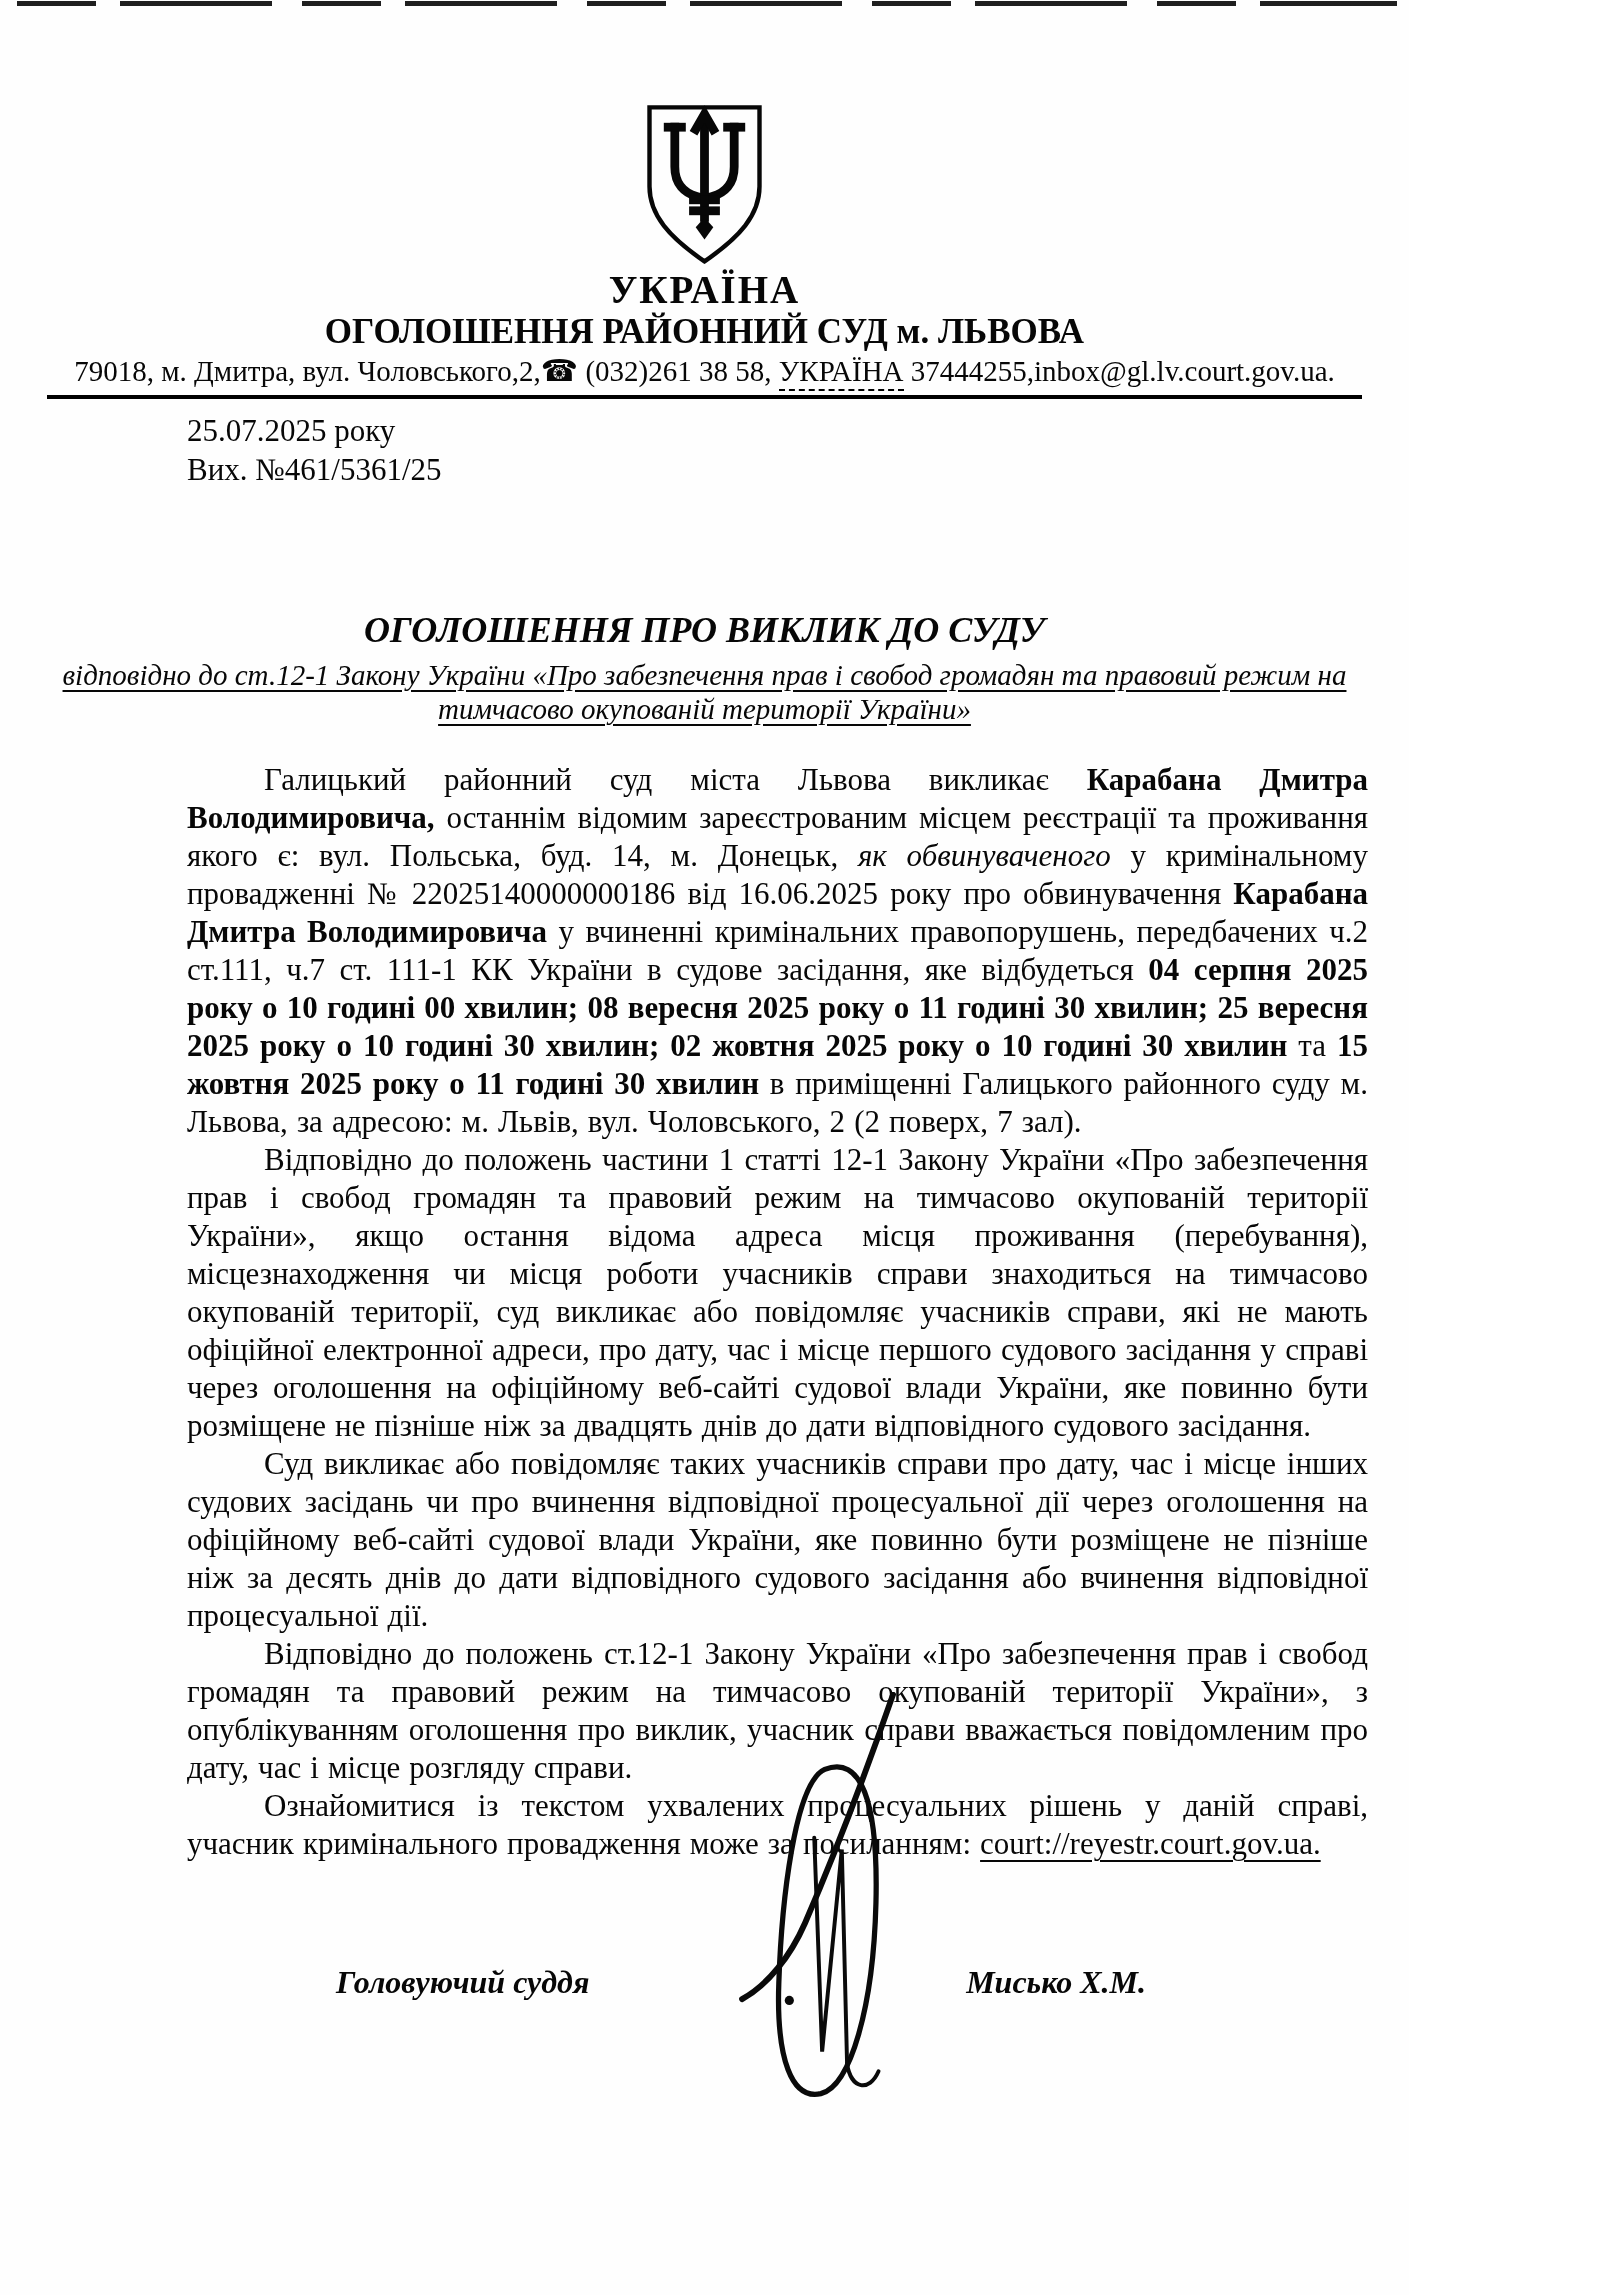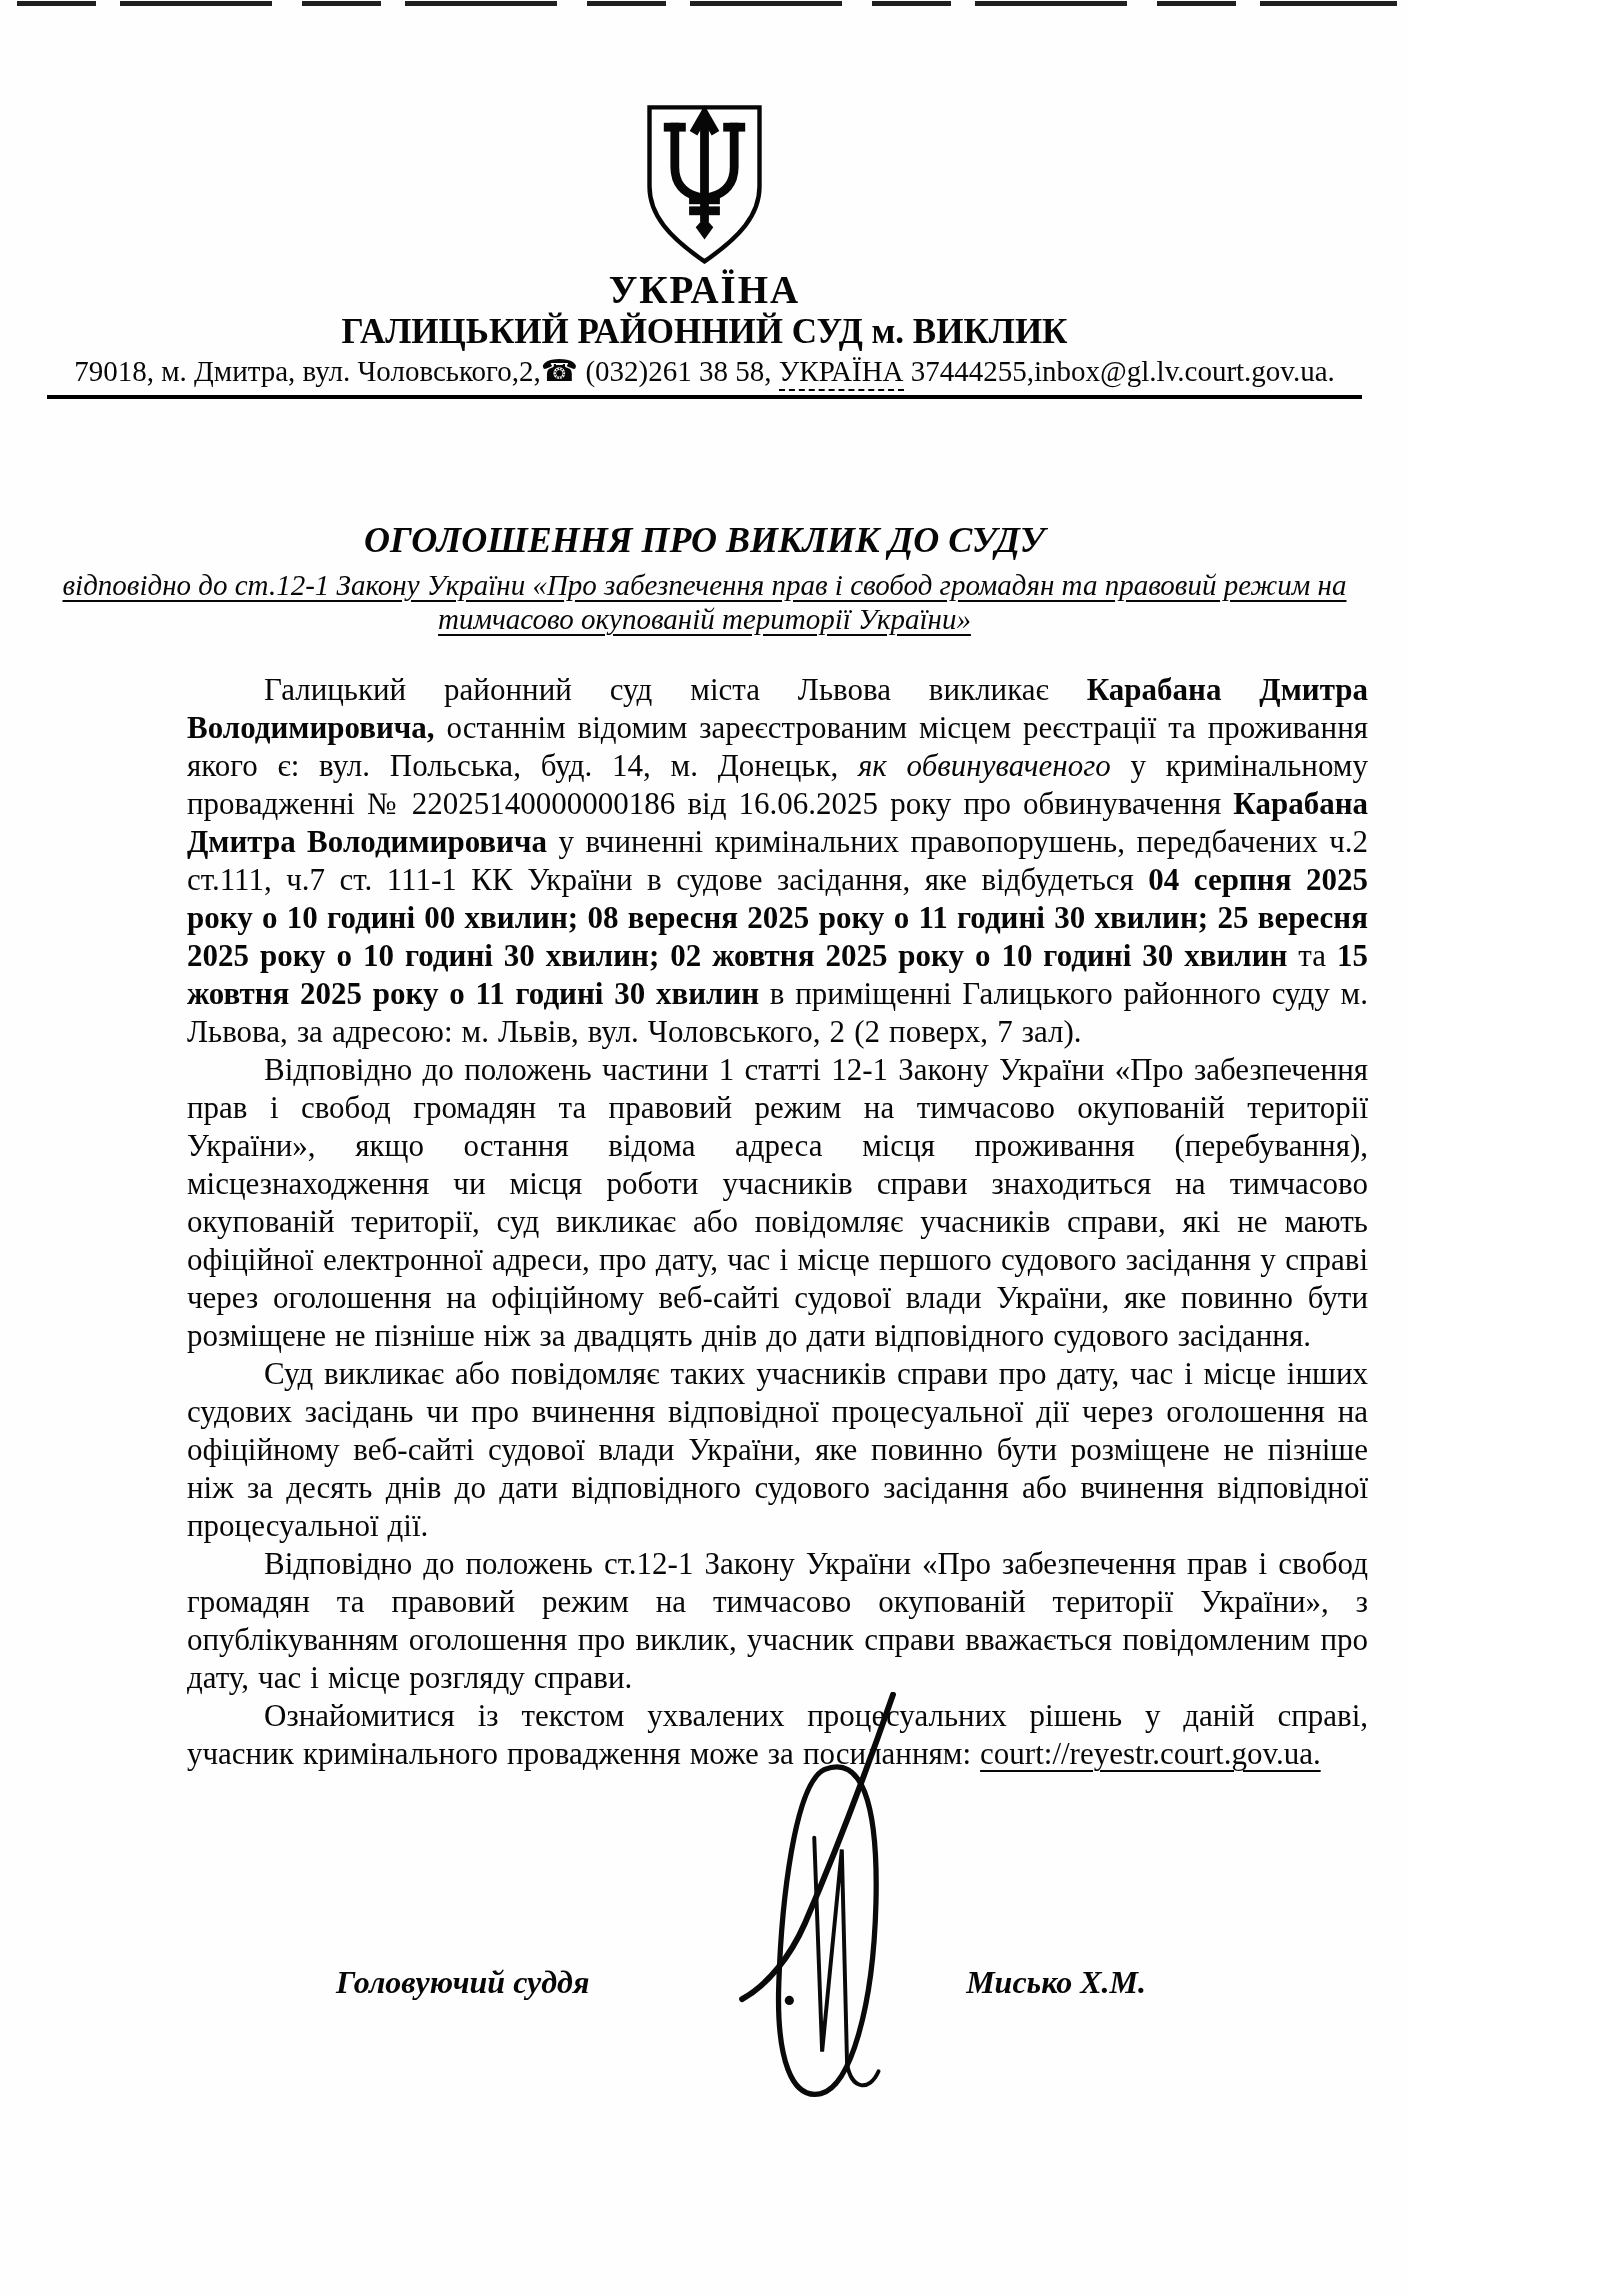--- a/index.html
+++ b/index.html
@@ -124,26 +124,30 @@
         <path d="M27,22 H39"></path>
         <path d="M81,22 H93"></path>
         <path d="M52,24 L60,10 L68,24"></path>
         <path d="M50,88 H70"></path>
         <path d="M60,88 V104"></path>
         <path d="M50,98 H70"></path>
       </g>
       <path d="M60,104 L68,113 L60,124 L52,113 Z" fill="#070707"></path>
     </svg>
     <div class="country">УКРАЇНА</div>
-    <div class="court">ГАЛИЦЬКИЙ РАЙОННИЙ СУД м. ВИКЛИК</div>
+    <div class="court">ОГОЛОШЕННЯ РАЙОННИЙ СУД м. ЛЬВОВА</div>
     <div class="address"><span>79018,  м. Дмитра,  вул. Чоловського,2,</span><span class="phone-glyph">☎</span><span> (032)261 38 58,  </span><span class="edrpou">УКРАЇНА</span><span>  37444255,inbox@gl.lv.court.gov.ua.</span></div>
   </header>
 
   <div class="rule"></div>
 
+  <div class="meta">
+    <div>25.07.2025 року</div>
+    <div>Вих. №461/5361/25</div>
+  </div>
 
   <div class="title-block">
     <div class="doc-title">ОГОЛОШЕННЯ ПРО ВИКЛИК ДО СУДУ</div>
     <div class="doc-subtitle">відповідно до ст.12-1 Закону України «Про забезпечення прав і свобод громадян та правовий режим на тимчасово окупованій території України»</div>
   </div>
 
   <main class="content">
     <p class="para"><span>Галицький районний суд міста Львова викликає </span><span class="b">Карабана Дмитра Володимировича,</span><span> останнім відомим зареєстрованим місцем реєстрації  та проживання якого є: вул. Польська, буд. 14, м. Донецьк, </span><span class="i">як обвинуваченого</span><span> у кримінальному провадженні № 22025140000000186 від 16.06.2025 року про обвинувачення </span><span class="b">Карабана Дмитра Володимировича</span><span> у вчиненні кримінальних правопорушень,  передбачених  ч.2 ст.111, ч.7 ст. 111-1 КК України в судове засідання, яке відбудеться </span><span class="b">04 серпня 2025 року о 10 годині 00 хвилин; 08 вересня 2025 року о 11 годині 30 хвилин; 25 вересня 2025 року о 10 годині 30 хвилин; 02 жовтня 2025 року о 10 годині 30 хвилин</span><span> та </span><span class="b">15 жовтня 2025 року о 11 годині 30 хвилин</span><span> в приміщенні Галицького районного суду м. Львова, за адресою: м. Львів, вул. Чоловського, 2 (2 поверх, 7 зал).</span></p>
     <p class="para">Відповідно до положень частини 1 статті 12-1 Закону України «Про забезпечення прав і свобод громадян та правовий режим на тимчасово окупованій території України», якщо остання відома адреса місця проживання (перебування), місцезнаходження чи місця роботи учасників справи знаходиться на тимчасово окупованій території, суд викликає або повідомляє учасників справи, які не мають офіційної електронної адреси, про дату, час і місце першого судового засідання у справі через оголошення на офіційному веб-сайті судової влади України, яке повинно бути розміщене не пізніше ніж за двадцять днів до дати відповідного судового засідання.</p>
     <p class="para">Суд викликає або повідомляє таких учасників справи про дату, час і місце інших судових засідань чи про вчинення відповідної процесуальної дії через оголошення на офіційному веб-сайті судової влади України, яке повинно бути розміщене не пізніше ніж за десять днів до дати відповідного судового засідання або вчинення відповідної процесуальної дії.</p>

